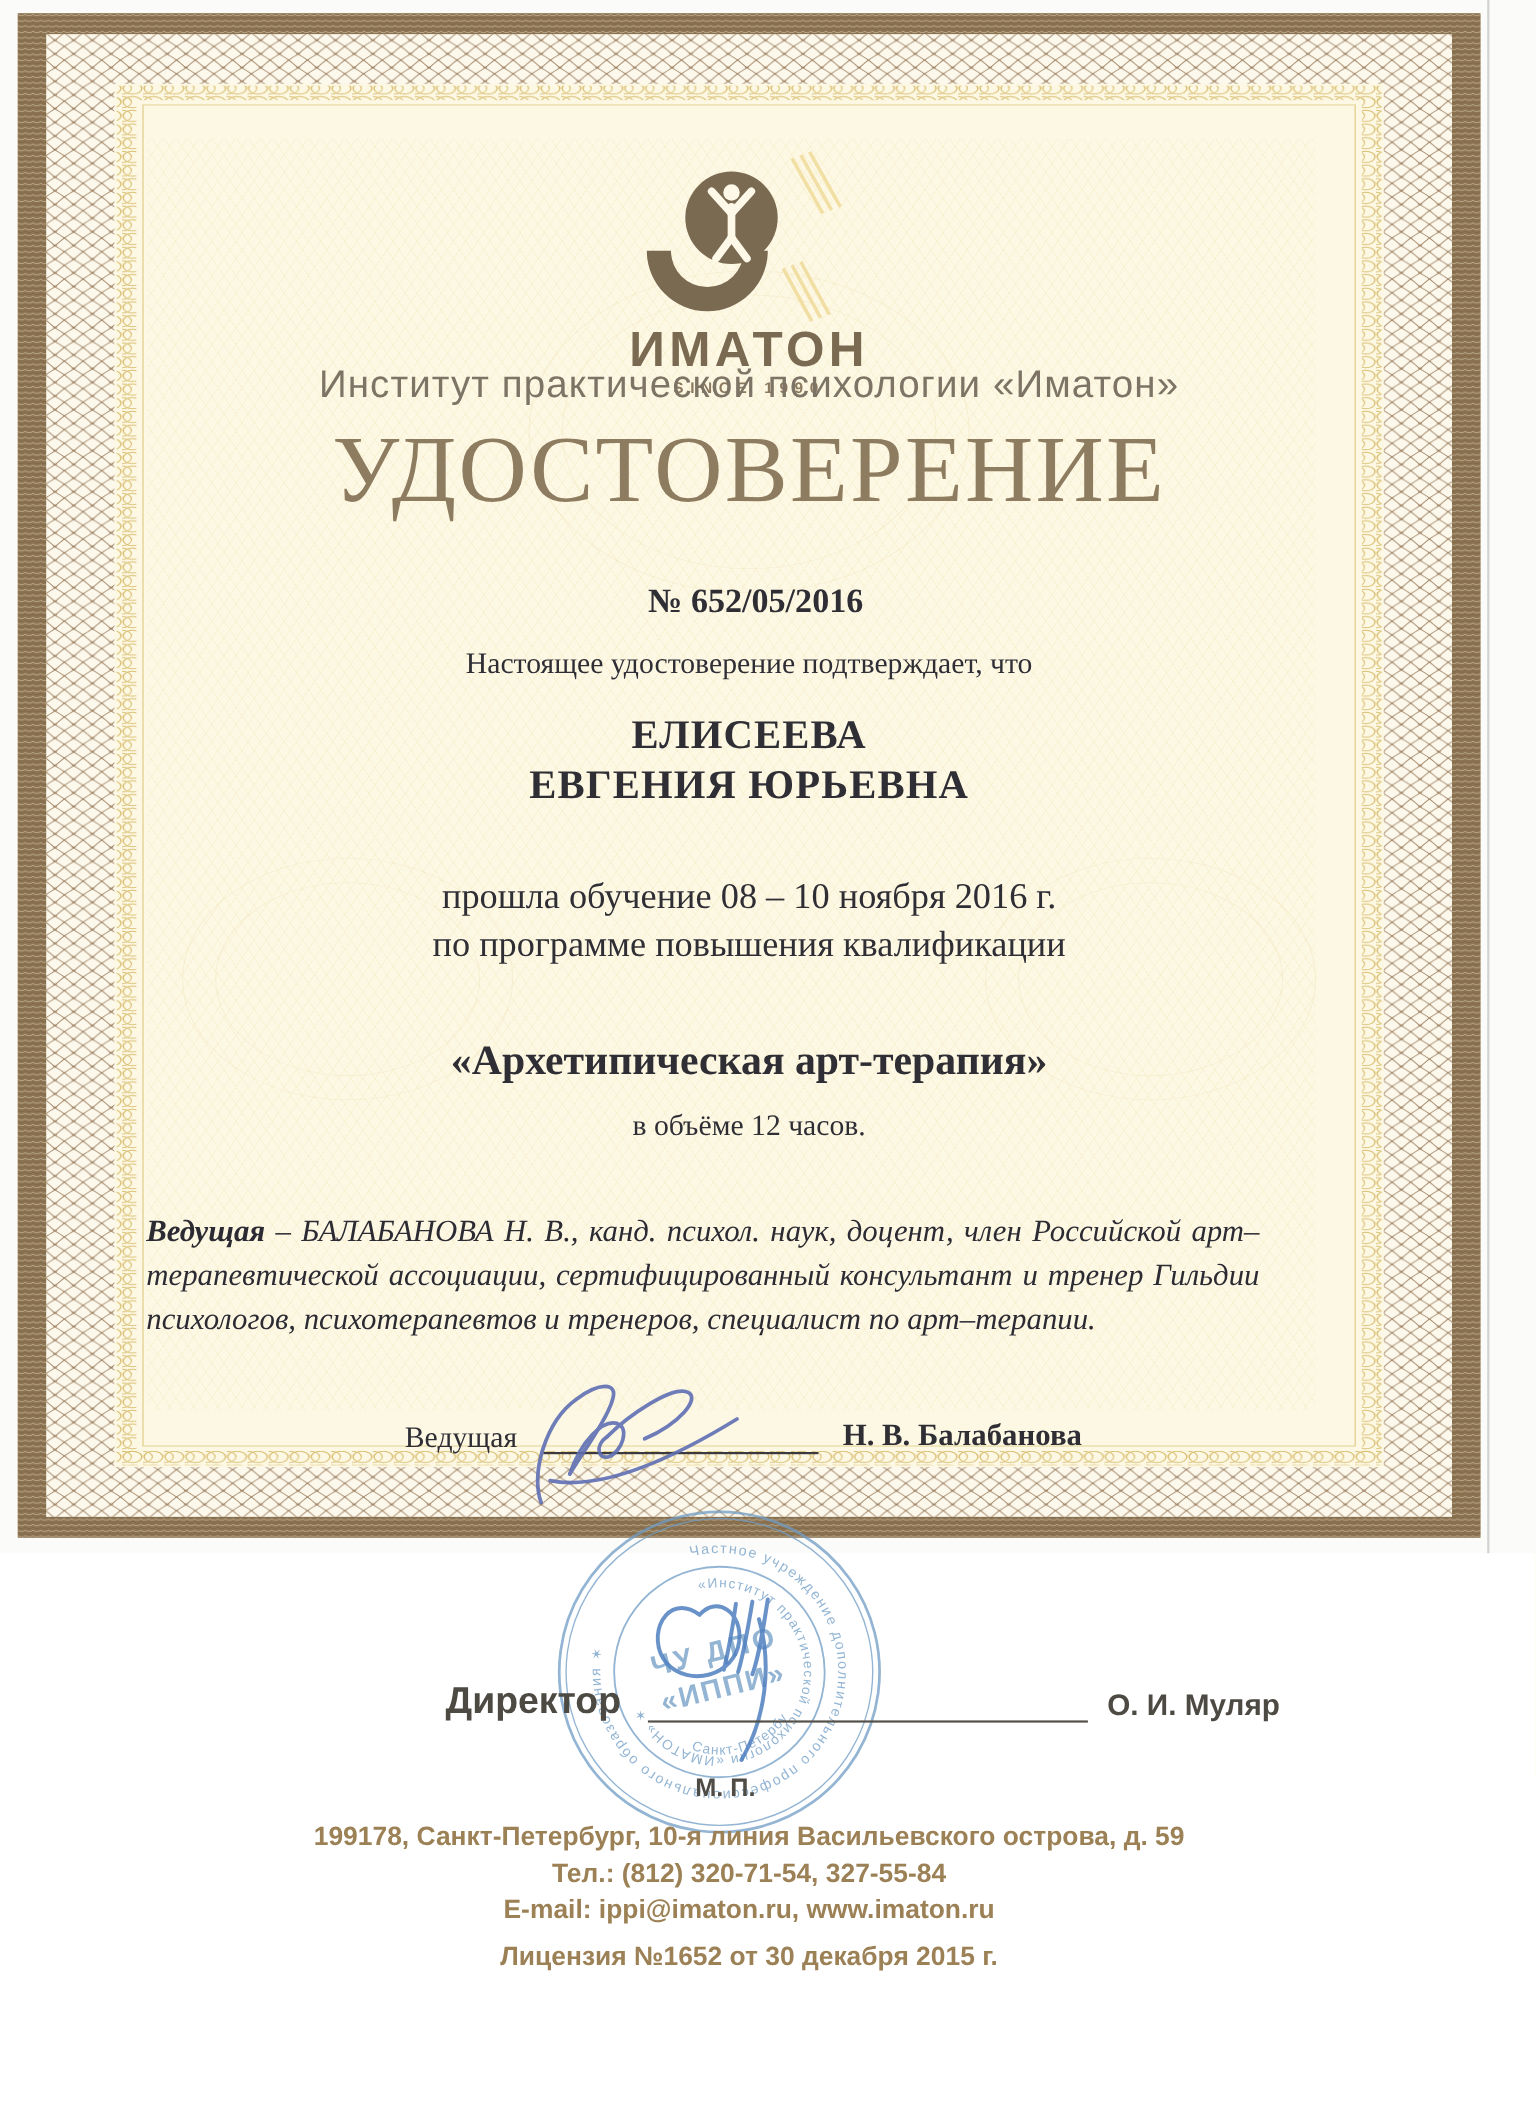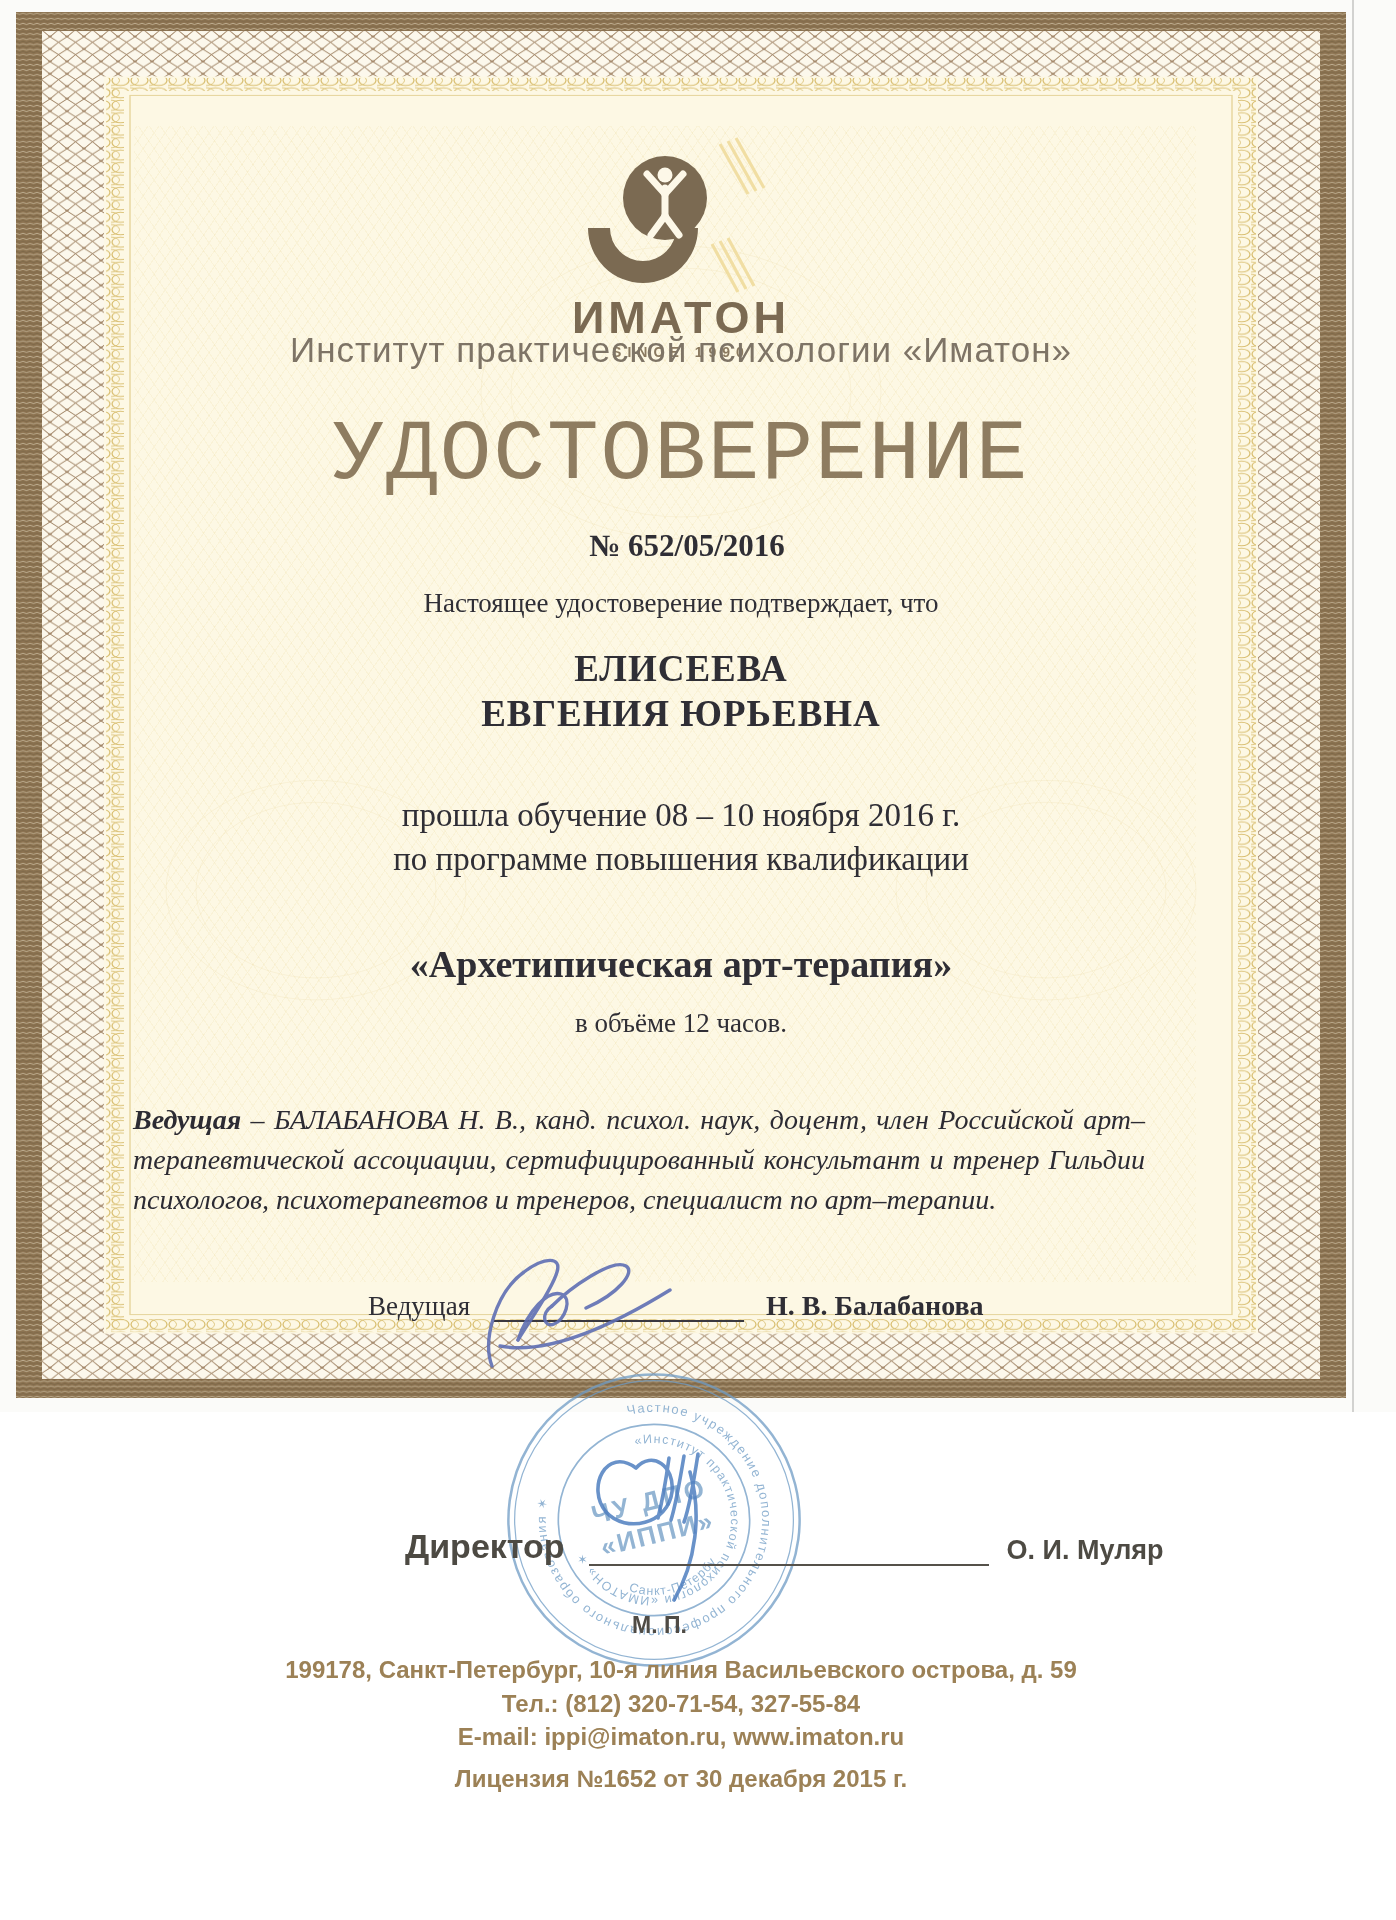--- a/index.html
+++ b/index.html
@@ -24,21 +24,21 @@
   .blk{position:absolute;left:0;right:34px;text-align:center;}
 
   .logo-svg{position:absolute;left:552px;top:136px;width:226px;height:168px;}
   .brand{top:292px;font-family:"Liberation Sans",sans-serif;font-weight:600;
          font-size:45px;letter-spacing:4px;color:#7b6a52;}
   .since{top:344px;font-family:"Liberation Sans",sans-serif;font-weight:700;
          font-size:14px;letter-spacing:6px;color:#8a795f;}
 
   .institute{top:330px;font-family:"Liberation Sans",sans-serif;font-weight:400;
              font-size:35px;letter-spacing:1px;color:#7e7466;}
-  .doc-title{top:406px;font-family:Liberation Mono, monospace;font-weight:400;
+  .doc-title{top:376px;font-family:Liberation Serif, serif;font-weight:400;
              font-size:86px;letter-spacing:2px;color:#8e7c60;}
   .doc-number{top:528px;font-weight:700;font-size:31px;padding-left:12px;}
   .confirm{top:588px;font-size:27px;}
   .recipient{top:646px;font-weight:700;font-size:37px;line-height:1.22;letter-spacing:1px;}
   .training{top:794px;font-size:33px;line-height:1.33;}
   .program{top:918px;font-weight:700;font-size:38px;margin-top:24px;}
   .volume{top:1008px;font-size:27px;}
 
   .leader-para{position:absolute;left:133px;width:1012px;top:1072px;
     font-style:italic;font-size:28px;line-height:1.43;text-align:justify;color:#2c2b33;}

